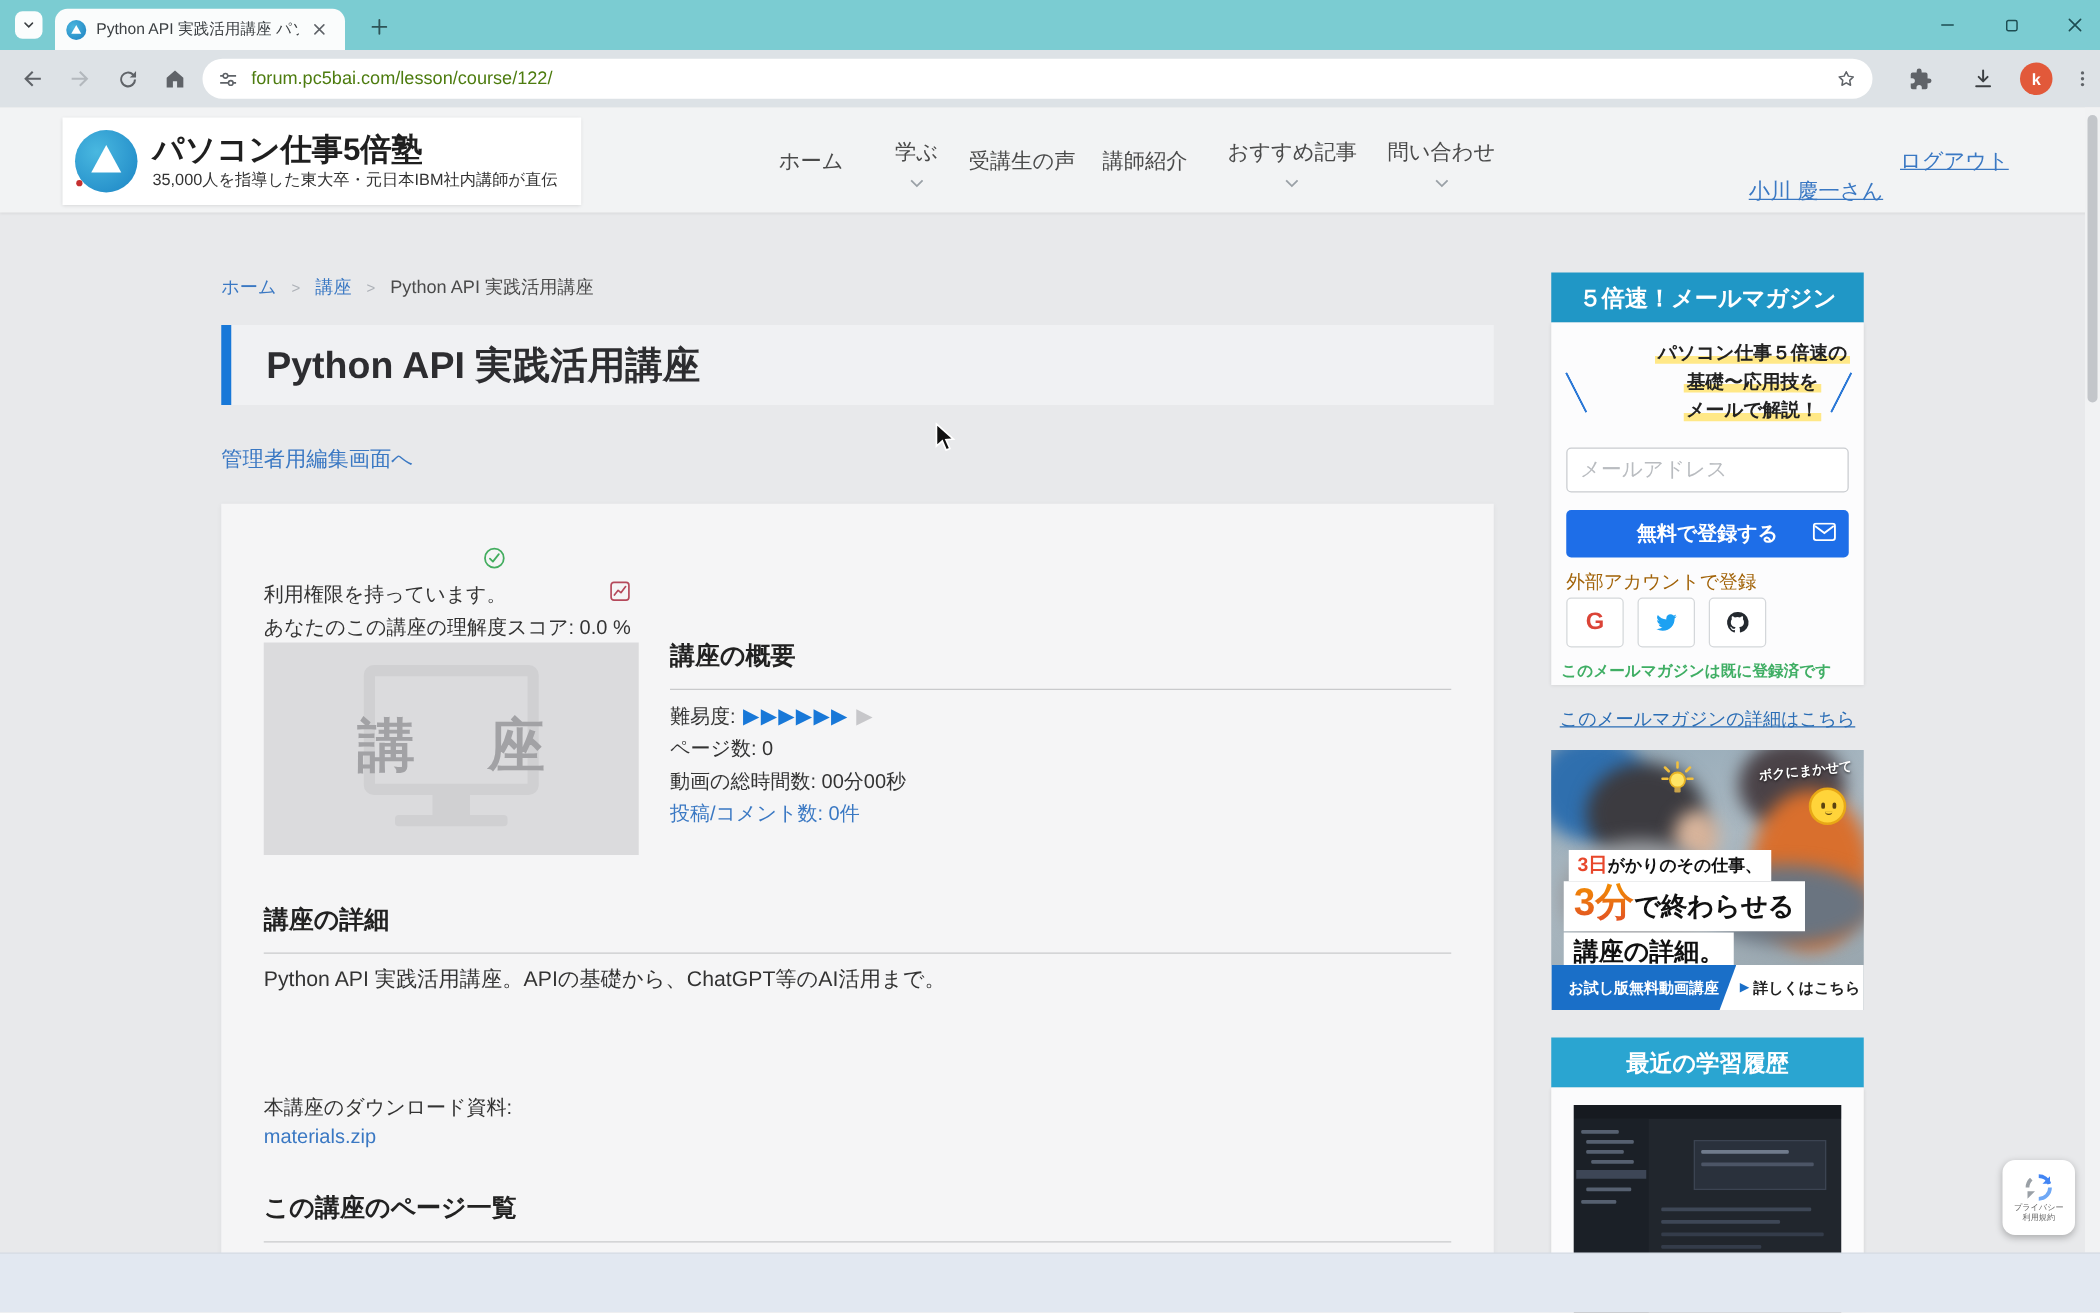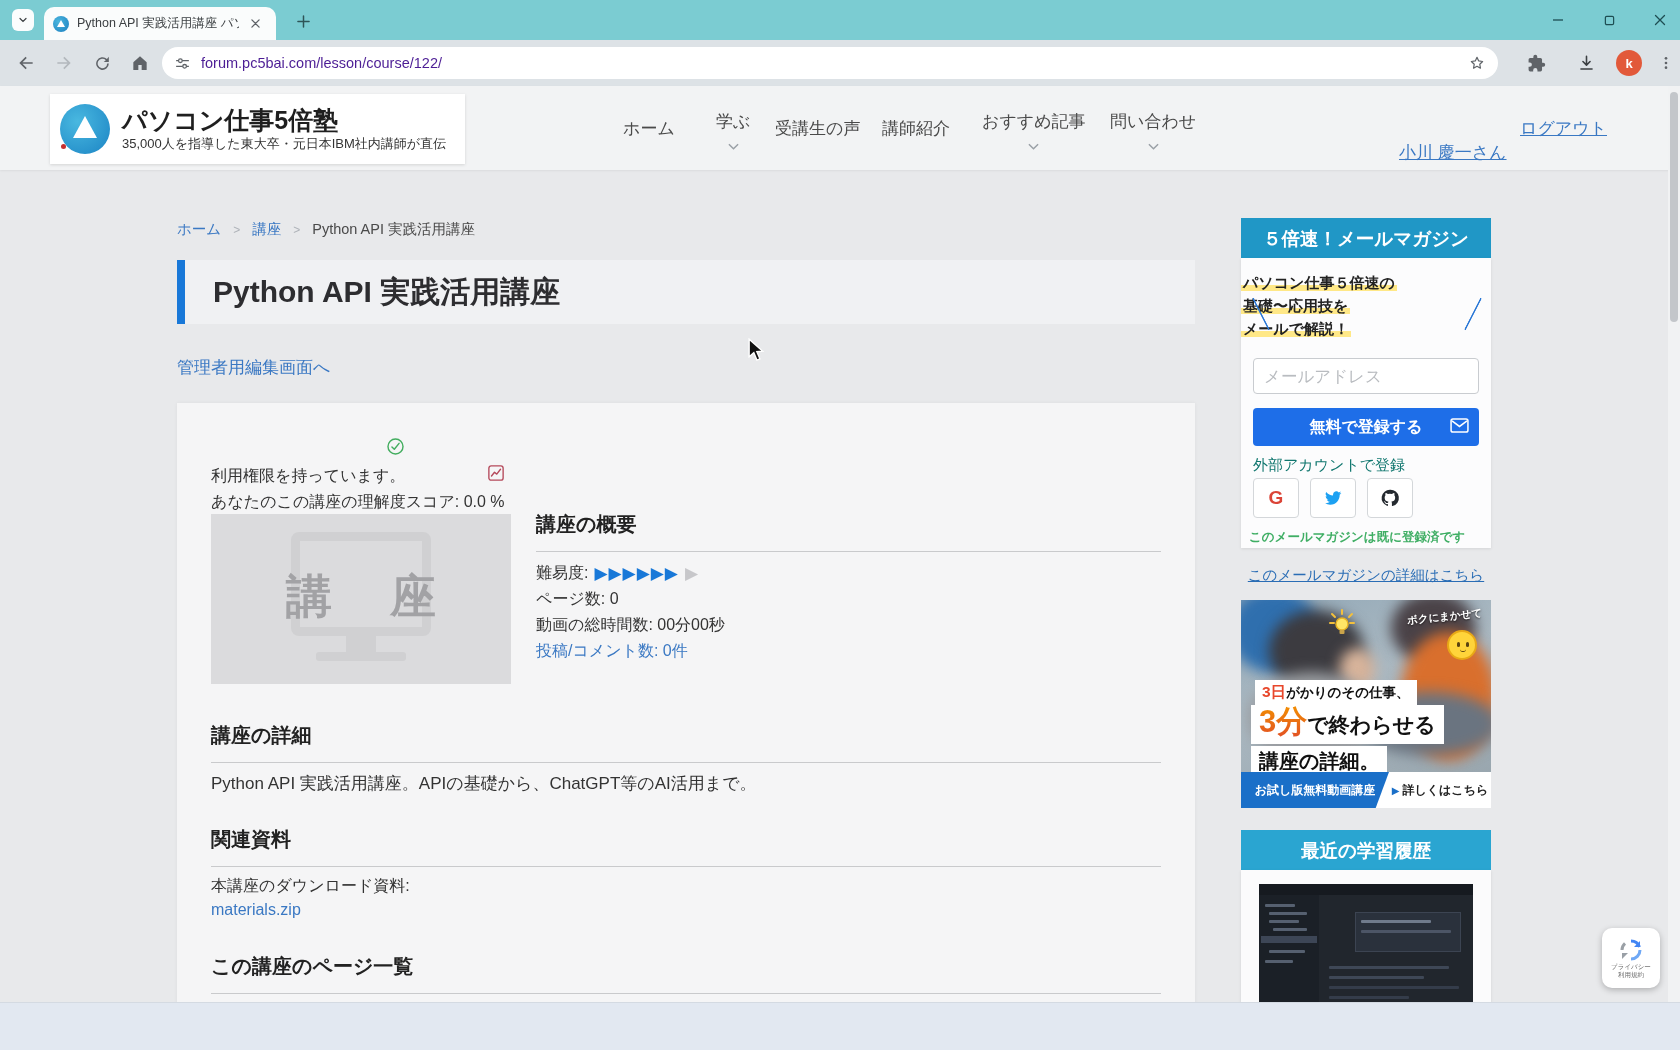--- a/index.html
+++ b/index.html
@@ -16,21 +16,21 @@
   #tab-title { font-size:12.5px; color:#3c4043; white-space:nowrap; overflow:hidden; max-width:162px; flex:1; }
   #tab-close { width:16px; height:16px; display:flex; align-items:center; justify-content:center; border-radius:50%; }
   #newtab-btn { position:absolute; left:292px; top:10px; width:22px; height:22px; display:flex; align-items:center; justify-content:center; }
   .winctl { position:absolute; top:8px; width:30px; height:24px; display:flex; align-items:center; justify-content:center; }
   #win-min{left:1543px;} #win-max{left:1594px;} #win-close{left:1645px;}
 
   #toolbar { position:absolute; left:0; top:40px; width:1680px; height:46px; background:#dde2e6; }
   .tb-icon { position:absolute; top:51px; width:24px; height:24px; display:flex; align-items:center; justify-content:center; }
   #nav-back{left:14px;} #nav-fwd{left:52px;} #nav-reload{left:90px;} #nav-home{left:128px;}
   #omnibox { position:absolute; left:162px; top:47px; width:1336px; height:32px; background:#ffffff; border-radius:16px; display:flex; align-items:center; padding:0 12px; gap:10px; }
-  #url-text { font-size:14.5px; color:#4c1d95; flex:1; white-space:nowrap; overflow:hidden; }
+  #url-text { font-size:14.5px; color:#4d7c0f; flex:1; white-space:nowrap; overflow:hidden; }
   #ext-btn{left:1524px;} #dl-btn{left:1574px;} #menu-btn{left:1654px;}
   #avatar { position:absolute; left:1616px; top:50px; width:26px; height:26px; border-radius:50%; background:#e2593a; color:#fff; font-size:13px; font-weight:bold; display:flex; align-items:center; justify-content:center; }
 
   
   #hdr { position:absolute; left:0; top:86px; width:1680px; height:84px; background:#f2f3f4; box-shadow:0 1px 2px rgba(0,0,0,.06); }
   #logo-box { position:absolute; left:50px; top:94px; width:415px; height:70px; background:#fff; box-shadow:0 1px 3px rgba(0,0,0,.13); display:flex; align-items:center; padding:0 10px; gap:12px; }
   #logo-circle { width:50px; height:50px; border-radius:50%; background:radial-gradient(circle at 35% 35%,#49b8e0,#1b84c4); position:relative; flex:0 0 auto; }
   #logo-circle .tri { position:absolute; left:13px; top:12px; width:0; height:0; border-left:12px solid transparent; border-right:12px solid transparent; border-bottom:22px solid #fff; }
   #logo-circle .dot { position:absolute; left:1px; bottom:5px; width:5px; height:5px; border-radius:50%; background:#c53030; }
   #logo-title { font-size:25px; font-weight:bold; color:#1f1f1f; line-height:30px; }
@@ -70,30 +70,30 @@
   #detail-text { position:absolute; left:211px; top:772px; font-size:17px; color:#333; }
   #materials-heading { left:211px; top:826px; width:950px; }
   #materials-label { position:absolute; left:211px; top:876px; font-size:16px; color:#333; }
   #materials-link { position:absolute; left:211px; top:901px; font-size:16px; }
   #pages-heading { left:211px; top:953px; width:950px; }
 
   
   .side-header { position:absolute; left:1241px; width:250px; height:40px; color:#fff; font-size:18.5px; font-weight:bold; display:flex; align-items:center; justify-content:center; }
   #mm-header { top:218px; background:#2097c6; }
   #mm-body { position:absolute; left:1241px; top:258px; width:250px; height:290px; background:#fcfcfd; box-shadow:0 1px 3px rgba(0,0,0,.09); }
-  #mm-lines { position:absolute; left:1241px; top:271px; width:250px; text-align:left; font-size:15px; font-weight:bold; color:#222; line-height:23px; }
+  #mm-lines { position:absolute; left:1277px; top:271px; width:250px; text-align:center; font-size:15px; font-weight:bold; color:#222; line-height:23px; }
   .mm-line span { background:linear-gradient(transparent 62%, #ffe887 62%); padding:0 2px; }
   .mm-slash { position:absolute; width:0; height:36px; border-left:2.5px solid #2b78d6; border-radius:2px; }
   #mm-slash-l { left:1260px; top:296px; transform:rotate(-27deg); }
   #mm-slash-r { left:1472px; top:296px; transform:rotate(27deg); }
   #mm-email { position:absolute; left:1253px; top:358px; width:226px; height:36px; border:1px solid #c9ccd0; border-radius:4px; background:#fff; padding:0 10px; font-size:16.5px; color:#333; font-family:inherit; }
   #mm-email::placeholder { color:#b9bcc0; }
   #mm-submit { position:absolute; left:1253px; top:408px; width:226px; height:38px; background:#1e6ee8; border:none; border-radius:4px; color:#fff; font-weight:bold; font-size:16px; cursor:pointer; font-family:inherit; }
   #mm-submit .env { position:absolute; right:10px; top:10px; }
-  #mm-external { position:absolute; left:1253px; top:456px; font-size:15px; color:#0f766e; }
+  #mm-external { position:absolute; left:1253px; top:456px; font-size:15px; color:#a16207; }
   #mm-providers { position:absolute; left:1253px; top:478px; display:flex; gap:11px; }
   .prov { width:46px; height:40px; border:1px solid #d4d7da; border-radius:4px; background:#fff; display:flex; align-items:center; justify-content:center; cursor:pointer; }
   .g-letter { color:#db4437; font-size:19px; font-weight:bold; }
   #mm-registered { position:absolute; left:1249px; top:529px; width:238px; font-size:12.5px; font-weight:bold; color:#3fae64; }
   #mm-detail-link { position:absolute; left:1241px; top:566px; width:250px; text-align:center; font-size:14.5px; color:#2a6db5; text-decoration:underline; cursor:pointer; }
 
   
   #ad { position:absolute; left:1241px; top:600px; width:250px; height:208px; overflow:hidden; background:linear-gradient(160deg,#93a9b8 0%,#aab8c1 40%,#95a2aa 100%); cursor:pointer; }
   .blob { position:absolute; filter:blur(7px); border-radius:50%; }
   .bl-mon1{left:60px;top:2px;width:70px;height:26px;background:#d3dade;border-radius:4px;filter:blur(3px);}
@@ -329,21 +329,20 @@
       <span class="diff-empty">▶</span>
     </div>
     <div class="ov-line">ページ数: 0</div>
     <div class="ov-line">動画の総時間数: 00分00秒</div>
     <div class="ov-line blue-link">投稿/コメント数: 0件</div>
   </div>
 
   <h2 id="detail-heading" class="sec-heading">講座の詳細</h2>
   <p id="detail-text">Python API 実践活用講座。APIの基礎から、ChatGPT等のAI活用まで。</p>
 
-  <h2 id="materials-heading" class="sec-heading">関連資料</h2>
   <div id="materials-label">本講座のダウンロード資料:</div>
   <a id="materials-link" class="blue-link">materials.zip</a>
 
   <h2 id="pages-heading" class="sec-heading">この講座のページ一覧</h2>
 
   <div id="mm-header" class="side-header">５倍速！メールマガジン</div>
   <div id="mm-body"></div>
   <div id="mm-lines">
     <div class="mm-line"><span>パソコン仕事５倍速の</span></div>
     <div class="mm-line"><span>基礎〜応用技を</span></div>

